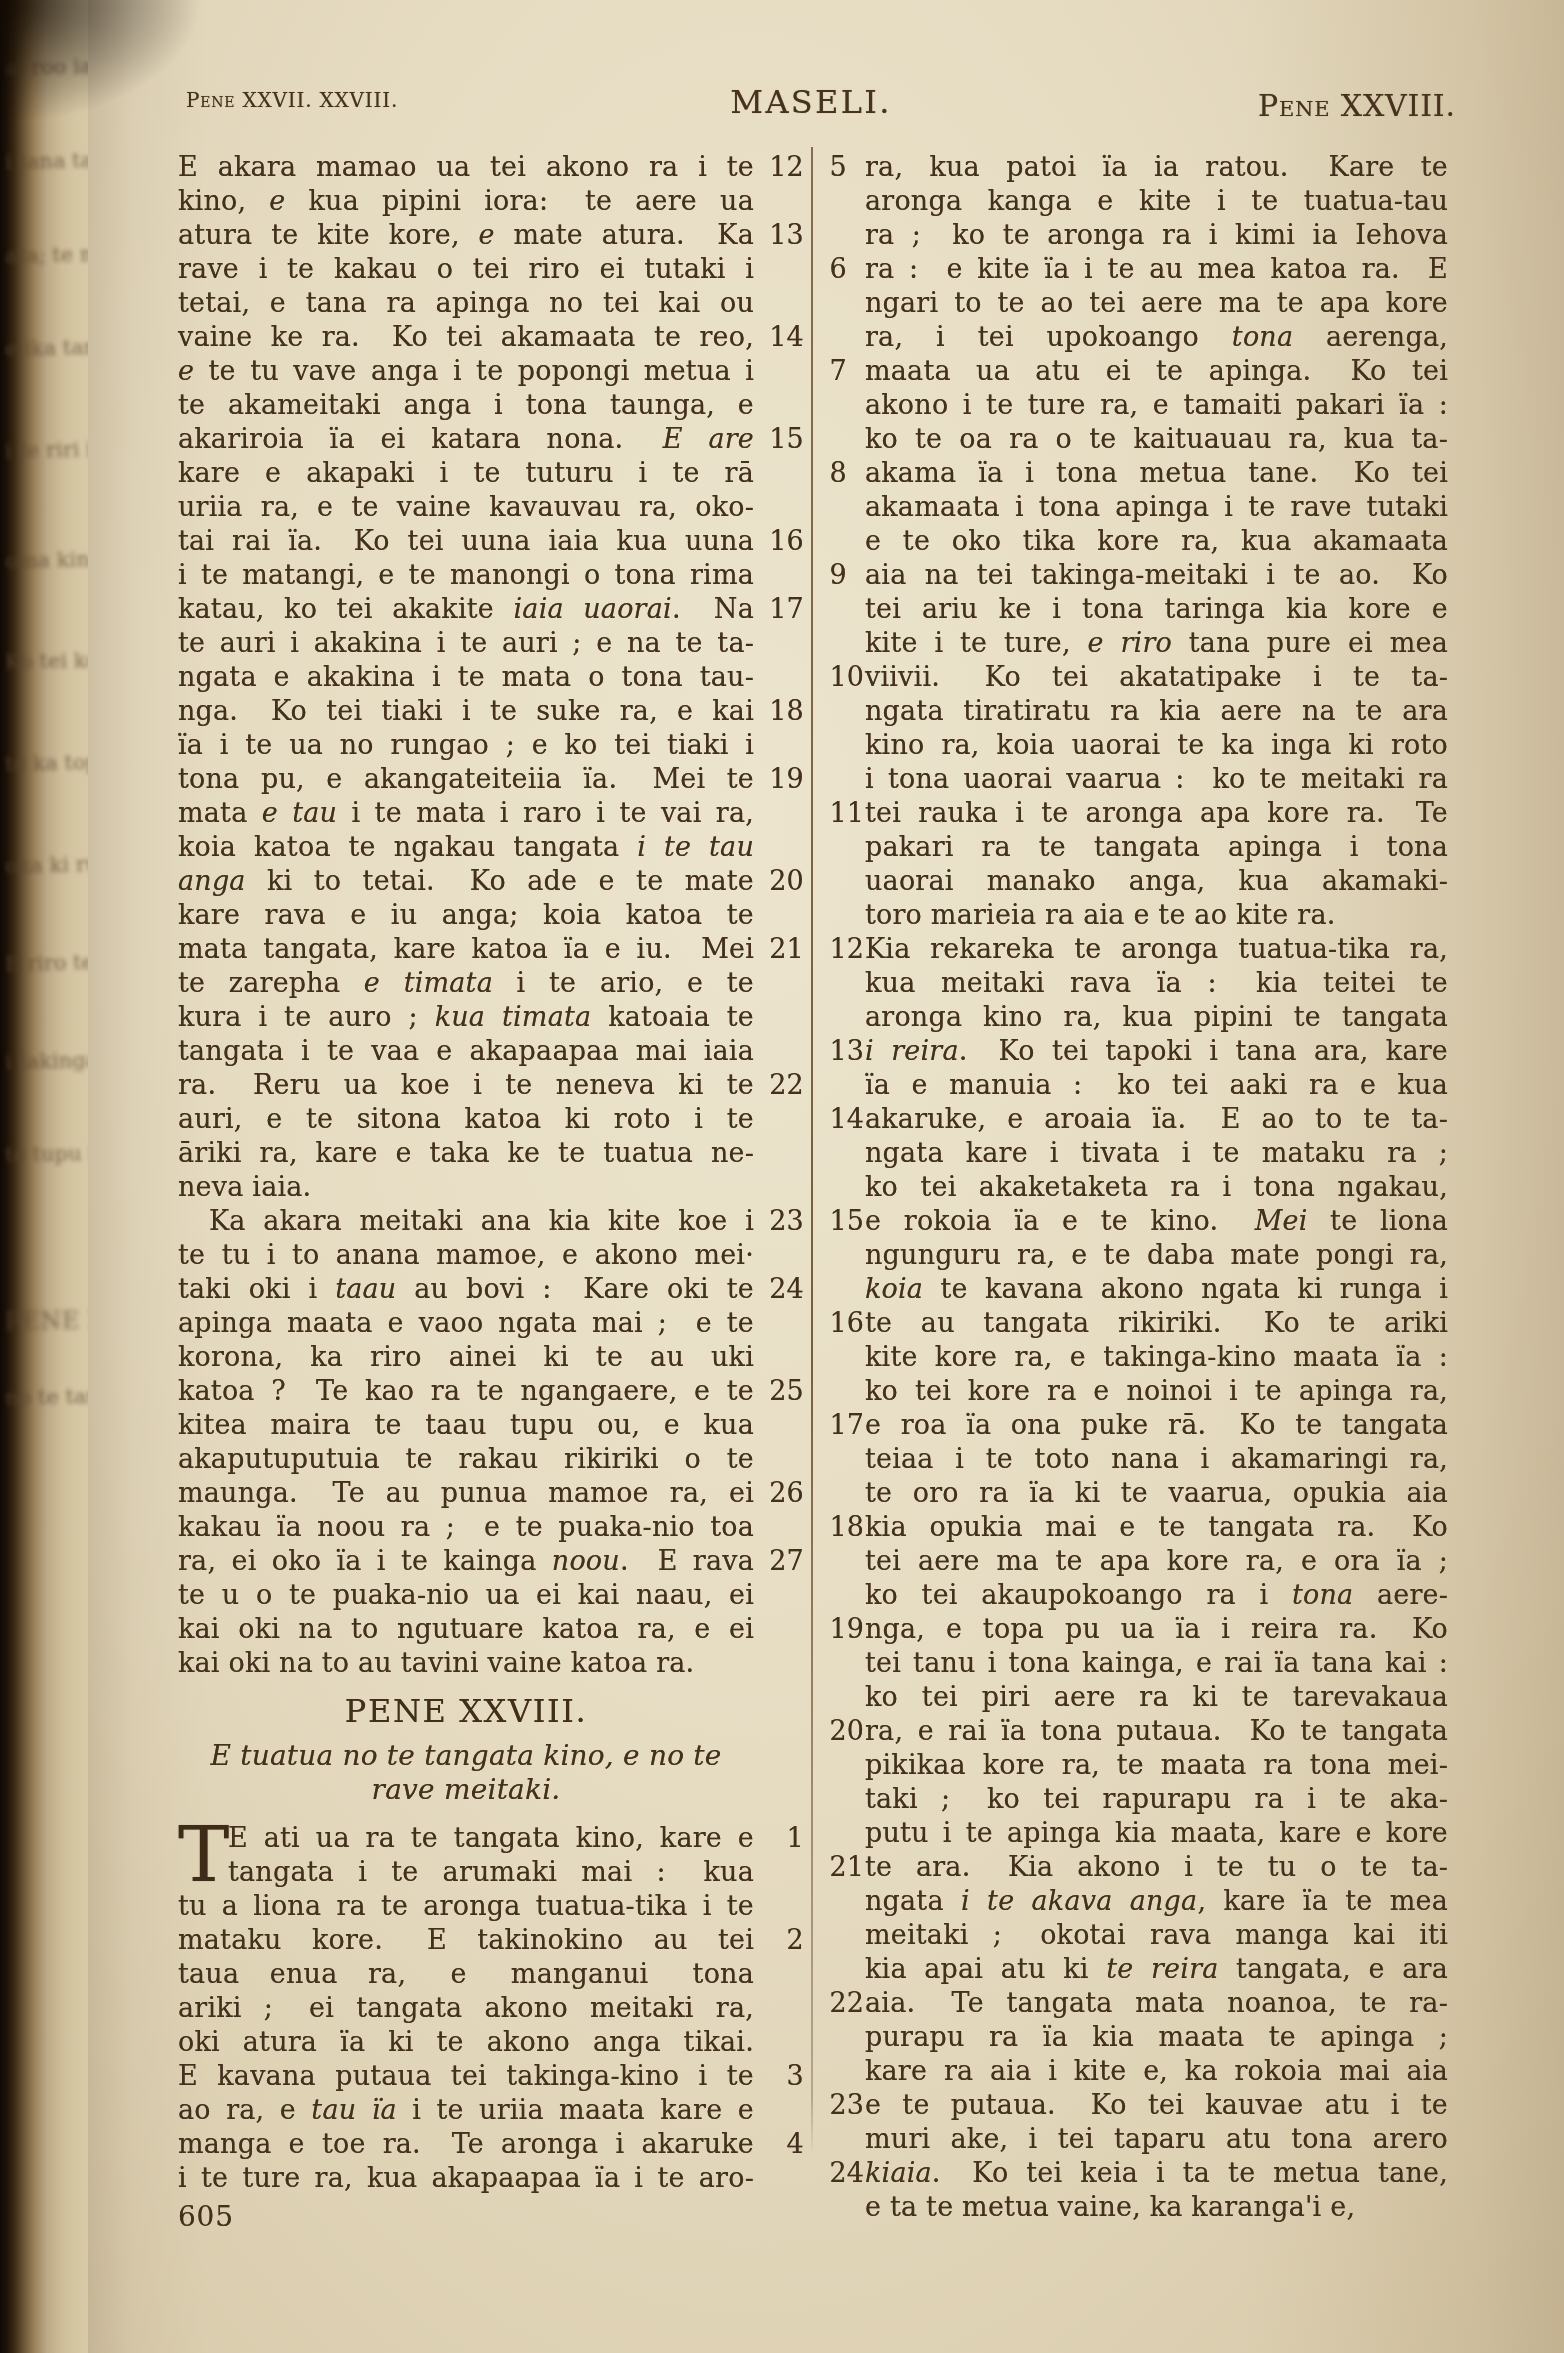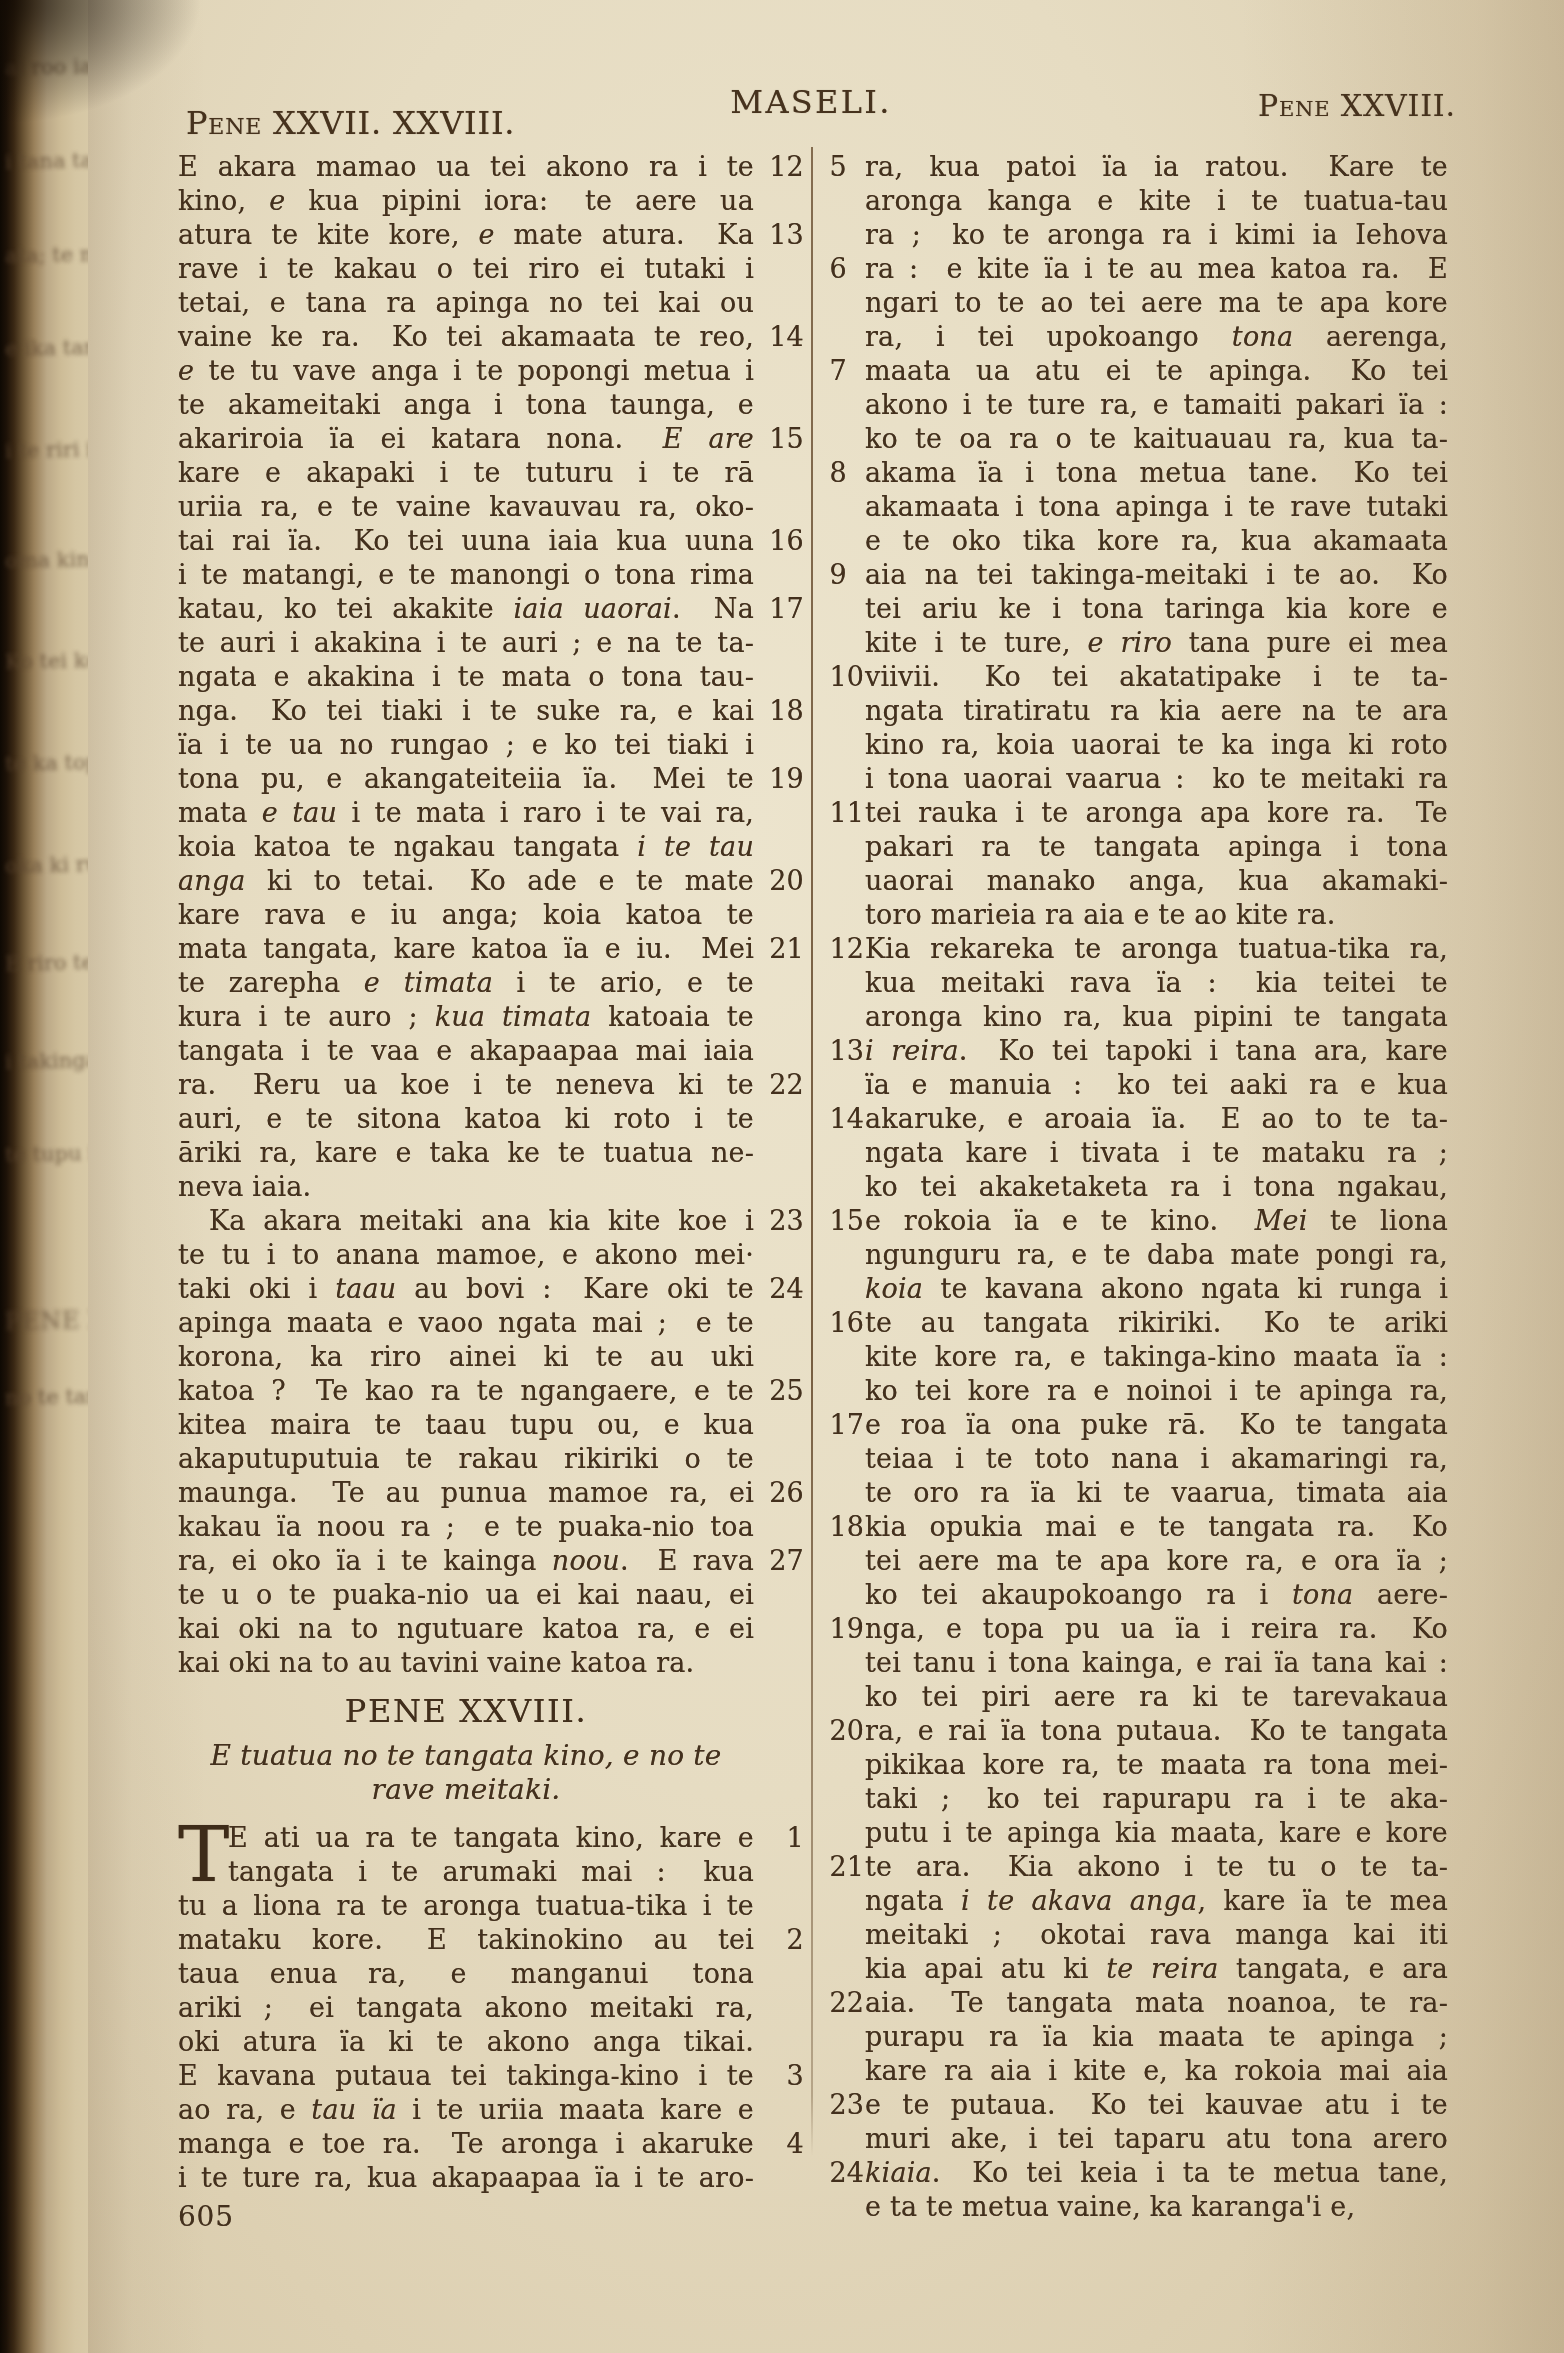--- a/index.html
+++ b/index.html
@@ -29,21 +29,21 @@
     color:#5d4730;font-size:21px;white-space:nowrap;
     filter:blur(2.3px);opacity:.75;transform:rotate(-1.2deg);
   }
   .ghost.big{font-size:24px;letter-spacing:0.8px;filter:blur(2.7px);}
   .corner-tl{
     position:absolute;left:0;top:0;width:203px;height:125px;pointer-events:none;
     background:radial-gradient(ellipse at 0% 0%, rgba(18,11,4,.85) 0%, rgba(18,11,4,0) 70%);
   }
   
   .runhead{position:absolute;color:#46321d;text-shadow:0 0 0.8px rgba(70,50,29,.55);}
-  .rh-left{left:186px;top:104px;font-size:32px;font-variant:small-caps;letter-spacing:0.8px;}
+  .rh-left{left:186px;top:88px;font-size:20px;font-variant:small-caps;letter-spacing:0.8px;}
   .rh-center{left:811px;top:83px;transform:translateX(-50%);font-size:32px;letter-spacing:2.3px;}
   .rh-right{left:1258px;top:88px;font-size:30px;font-variant:small-caps;letter-spacing:0.8px;}
   
   .col{position:absolute;top:150px;color:#43301d;font-size:27px;line-height:34px;
        text-shadow:0 0 0.5px rgba(67,48,29,.65);letter-spacing:0.2px;}
   .col-left{left:178px;width:626px;}
   .col-right{left:820px;width:628px;}
   .divider{position:absolute;left:811px;top:147px;width:1.6px;height:2009px;
     background:linear-gradient(180deg, rgba(98,70,40,.75) 0%, rgba(98,70,40,.85) 60%, rgba(98,70,40,.35) 97%, rgba(98,70,40,0) 100%);}
   .ln{display:flex;}
@@ -484,21 +484,21 @@
       <div class="ln ln-r">
         <span class="num">17</span>
         <span class="txt">e roa ïa ona puke rā.  Ko te tangata</span>
       </div>
       <div class="ln ln-r">
         <span class="num"></span>
         <span class="txt">teiaa i te toto nana i akamaringi ra,</span>
       </div>
       <div class="ln ln-r">
         <span class="num"></span>
-        <span class="txt">te oro ra ïa ki te vaarua, timata aia</span>
+        <span class="txt">te oro ra ïa ki te vaarua, opukia aia</span>
       </div>
       <div class="ln ln-r">
         <span class="num">18</span>
         <span class="txt">kia opukia mai e te tangata ra.  Ko</span>
       </div>
       <div class="ln ln-r">
         <span class="num"></span>
         <span class="txt">tei aere ma te apa kore ra, e ora ïa ;</span>
       </div>
       <div class="ln ln-r">

